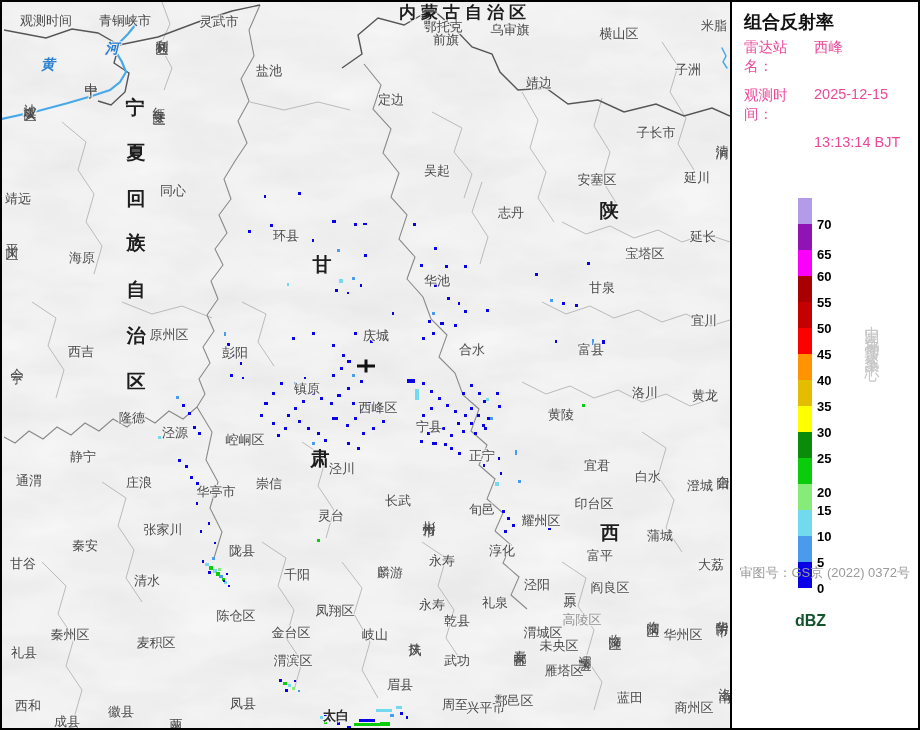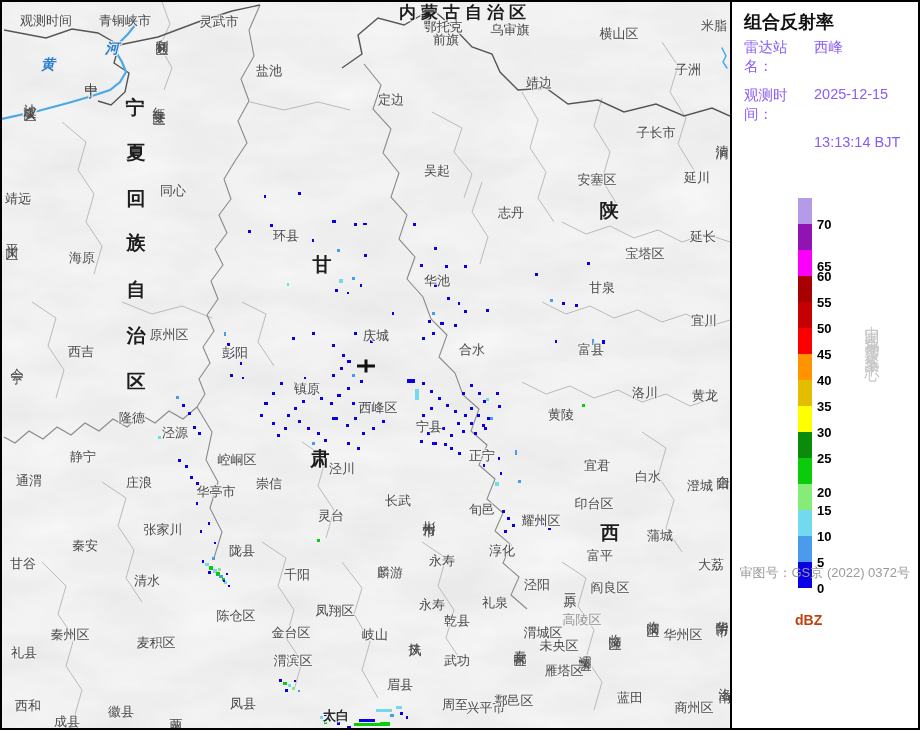--- a/index.html
+++ b/index.html
@@ -13,28 +13,28 @@
        text-shadow:-1px -1px 0 #f2f2f2,1px -1px 0 #f2f2f2,-1px 1px 0 #f2f2f2,1px 1px 0 #f2f2f2;}
   .lbl.v{writing-mode:vertical-lr;text-orientation:upright;letter-spacing:2px;}
   .lbl.pv{font-size:19px;font-weight:bold;color:#1d1d1d;}
   .lbl.ph{font-size:17px;font-weight:bold;color:#1d1d1d;letter-spacing:5px;}
   .lbl.cl{color:#949494;}
   .lbl.cb{font-weight:bold;color:#2b2b2b;}
   .lbl.rv{color:#2a7fd0;font-style:italic;font-weight:bold;font-size:14px;
        text-shadow:-1px -1px 0 #eee,1px -1px 0 #eee,-1px 1px 0 #eee,1px 1px 0 #eee;}
   #panel{position:absolute;left:730px;top:0;width:186px;height:596px;background:#fff;}
   .panel-title{position:absolute;left:12px;top:8px;font-size:18px;font-weight:bold;color:#111;}
-  .info{position:absolute;left:12px;top:36px;font-size:14.5px;color:#8b5cf6;}
+  .info{position:absolute;left:12px;top:36px;font-size:14.5px;color:#ec4899;}
   .info-row{display:flex;margin-bottom:10px;}
   .info-label{width:70px;flex:0 0 70px;}
   .info-value{white-space:nowrap;}
   #legend{position:absolute;left:0;top:0;width:100%;height:100%;}
   .sw{position:absolute;left:66px;width:14px;height:26px;}
   .sw-lab{position:absolute;left:85px;font-size:13px;font-weight:bold;color:#000;transform:translateY(-50%);}
-  .dbz{position:absolute;left:63px;top:610px;font-size:14px;font-weight:bold;color:#c2410c;}
+  .dbz{position:absolute;left:63px;top:610px;font-size:16px;font-weight:bold;color:#14532d;}
   .watermark{position:absolute;left:130px;top:312px;writing-mode:vertical-lr;text-orientation:upright;
        letter-spacing:4px;font-size:15px;color:#c6c6c6;}
   .approval{position:absolute;right:8px;bottom:16px;font-size:13px;color:#9a9a9a;white-space:nowrap;}
 </style>
 </head>
 <body>
 
 <div id="frame">
 
   <div id="map">
@@ -359,21 +359,21 @@
         <div class="lbl c" style="left: 589px; top: 347px;">富县</div>
         <div class="lbl c" style="left: 559px; top: 412px;">黄陵</div>
         <div class="lbl c" style="left: 643px; top: 390px;">洛川</div>
         <div class="lbl c" style="left: 703px; top: 393px;">黄龙</div>
         <div class="lbl c" style="left: 305px; top: 386px;">镇原</div>
         <div class="lbl c" style="left: 376px; top: 405px;">西峰区</div>
         <div class="lbl c" style="left: 427px; top: 424px;">宁县</div>
         <div class="lbl c" style="left: 480px; top: 453px;">正宁</div>
         <div class="lbl c" style="left: 130px; top: 415px;">隆德</div>
         <div class="lbl c" style="left: 173px; top: 430px;">泾源</div>
-        <div class="lbl c" style="left: 235px; top: 437px; margin-top: 20px;">崆峒区</div>
+        <div class="lbl c" style="left: 243px; top: 437px;">崆峒区</div>
         <div class="lbl c" style="left: 81px; top: 454px;">静宁</div>
         <div class="lbl c" style="left: 27px; top: 478px;">通渭</div>
         <div class="lbl c" style="left: 137px; top: 480px;">庄浪</div>
         <div class="lbl c" style="left: 214px; top: 489px;">华亭市</div>
         <div class="lbl c" style="left: 340px; top: 466px;">泾川</div>
         <div class="lbl c" style="left: 267px; top: 481px;">崇信</div>
         <div class="lbl c" style="left: 396px; top: 498px;">长武</div>
         <div class="lbl c" style="left: 329px; top: 513px;">灵台</div>
         <div class="lbl c v" style="left: 427px; top: 511px;">彬州市</div>
         <div class="lbl c" style="left: 480px; top: 507px;">旬邑</div>
@@ -452,21 +452,21 @@
       <div class="info-row">
         <span class="info-label"></span>
         <span class="info-value">13:13:14 BJT</span>
       </div>
     </div>
 
     <div id="legend">
         <div class="sw" style="top: 196px; background: rgb(180, 155, 232);"></div>
         <div class="sw-lab" style="top: 222px;">70</div>
         <div class="sw" style="top: 222px; background: rgb(144, 19, 180);"></div>
-        <div class="sw-lab" style="top: 264px;">65</div>
+        <div class="sw-lab" style="top: 252px;">65</div>
         <div class="sw" style="top: 248px; background: rgb(250, 0, 250);"></div>
         <div class="sw-lab" style="top: 274px;">60</div>
         <div class="sw" style="top: 274px; background: rgb(168, 0, 0);"></div>
         <div class="sw-lab" style="top: 300px;">55</div>
         <div class="sw" style="top: 300px; background: rgb(196, 0, 0);"></div>
         <div class="sw-lab" style="top: 326px;">50</div>
         <div class="sw" style="top: 326px; background: rgb(250, 0, 0);"></div>
         <div class="sw-lab" style="top: 352px;">45</div>
         <div class="sw" style="top: 352px; background: rgb(255, 148, 0);"></div>
         <div class="sw-lab" style="top: 378px;">40</div>

